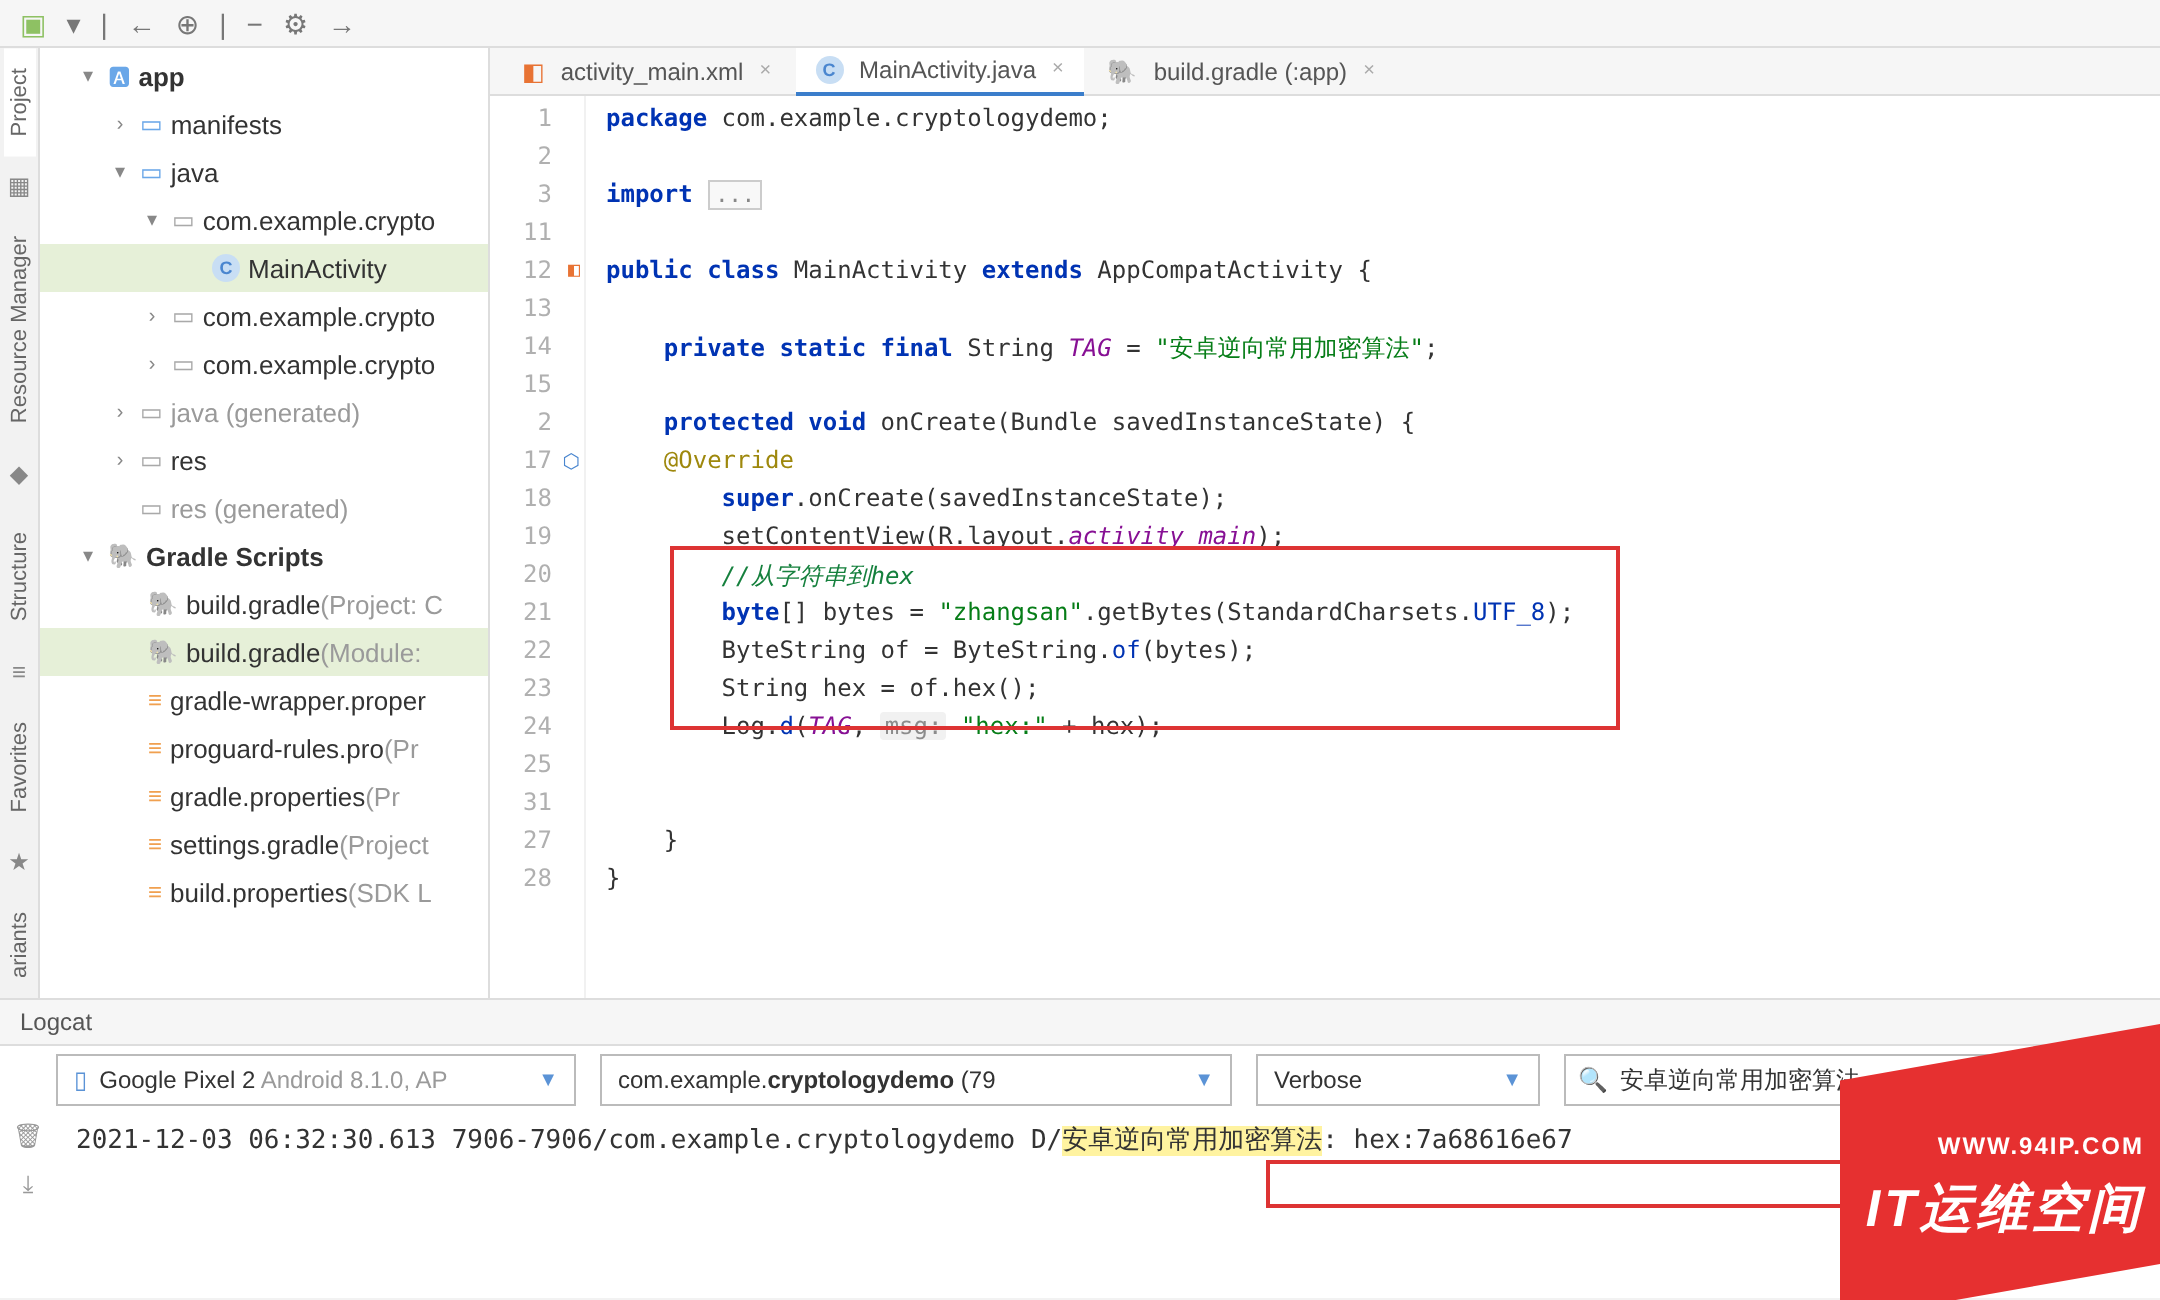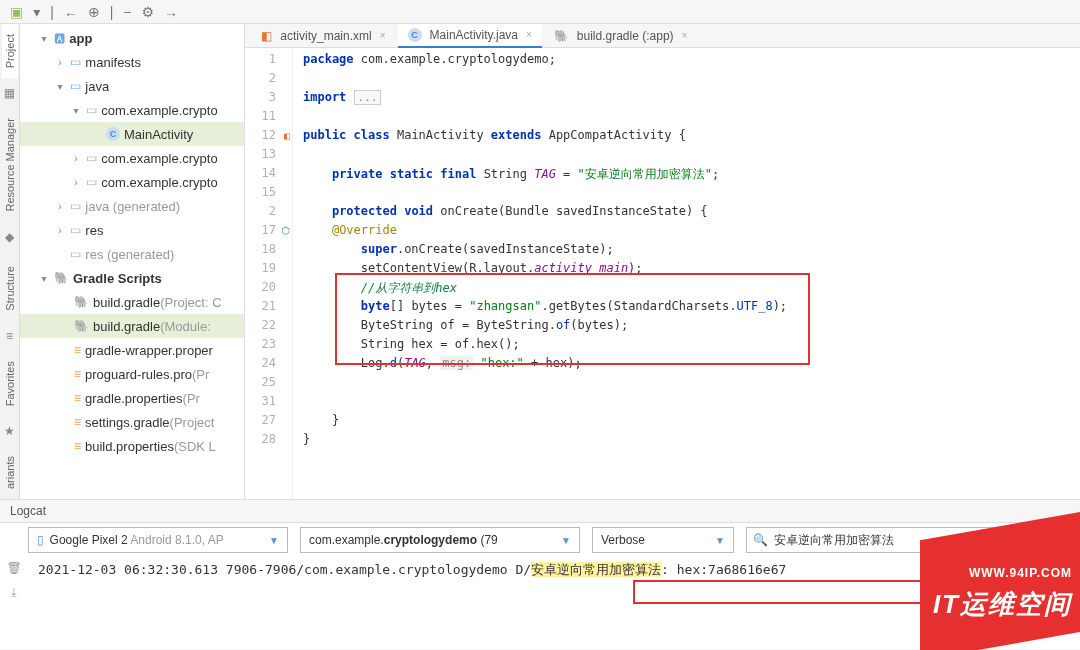--- a/index.html
+++ b/index.html
@@ -261,21 +261,21 @@
 <div class="logcat-tab">Logcat</div>
 
 <div class="logcat-panel">
   <div class="logcat-toolbar">
     <div class="combo" style="width:260px">
       <span style="color:#5b93d6">▯</span>
       <span><span>Google Pixel 2</span><span class="gray-text"> Android 8.1.0, AP</span></span>
       <span style="flex:1"></span>
         <span class="arrow">▼</span>
     </div>
-    <div class="combo" style="width:280px">
+    <div class="combo" style="width:316px">
       <span><span>com.example.</span><b>cryptologydemo</b><span> (79</span></span>
       <span style="flex:1"></span>
         <span class="arrow">▼</span>
     </div>
     <div class="combo" style="width:142px">
       <span>Verbose</span>
         <span style="flex:1"></span>
         <span class="arrow">▼</span>
     </div>
     <div class="search-box">

